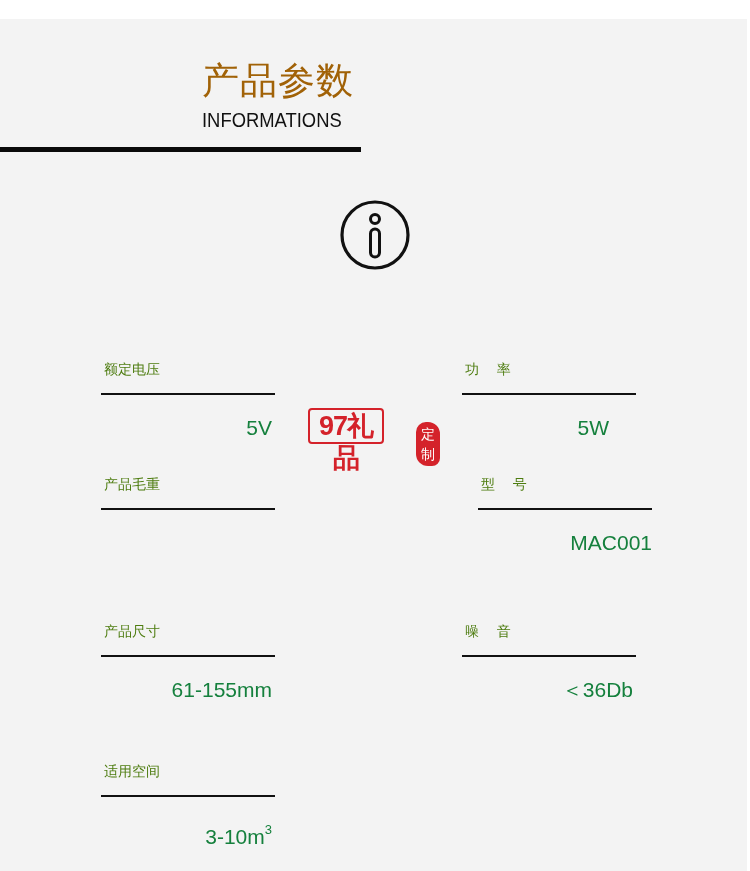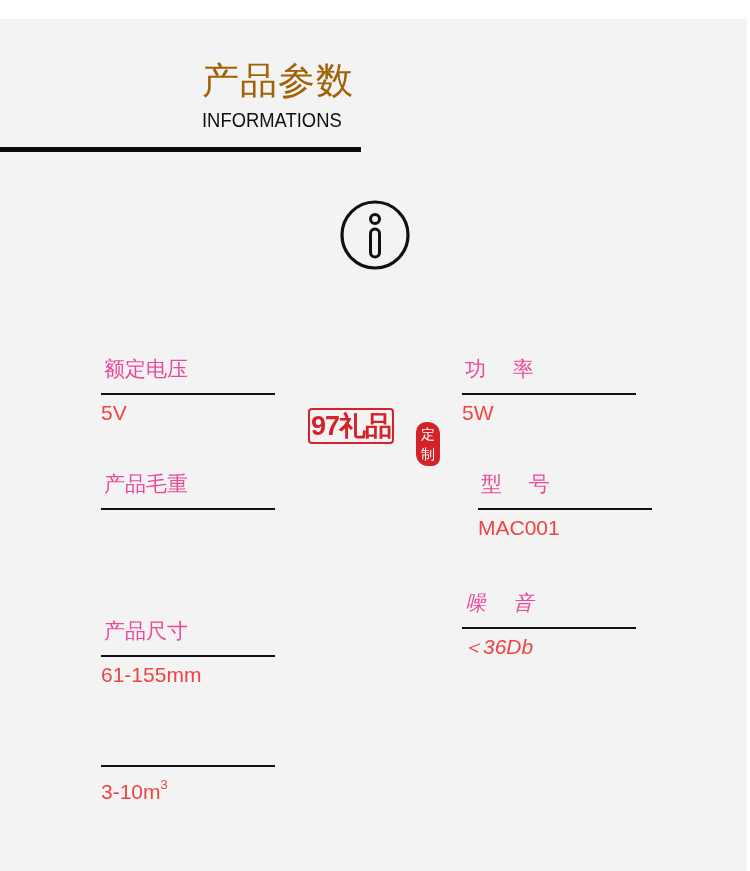--- a/index.html
+++ b/index.html
@@ -20,30 +20,30 @@
     font-family: "Liberation Sans", sans-serif; letter-spacing: 0px; transform: scaleX(0.92); transform-origin: left;
   }
   .title-rule {
     position: absolute; left: 0; top: 147px; width: 361px; height: 5px; background: #0a0a0a;
   }
   .info-icon {
     position: absolute; left: 339px; top: 199px; width: 72px; height: 72px;
   }
   .spec { position: absolute; width: 174px; }
   .spec .label {
-    font-size: 21px; color: #ec4899; height: 30px; line-height: 30px; padding-left: 3px; white-space: pre;
+    font-size: 14px; color: #4d7c0f; height: 30px; line-height: 30px; padding-left: 3px; white-space: pre;
   }
   .spec .rule { height: 2px; background: #111; margin-top: 9px; }
   .spec .value {
-    font-size: 21px; text-align: left; margin-top: 5px; padding-right: 3px; color: #ef4444;
+    font-size: 21px; text-align: right; margin-top: 20px; padding-right: 3px; color: #15803d;
     font-family: "Liberation Sans", sans-serif; line-height: 26px;
   }
   .spec .value sup { font-size: 13px; vertical-align: 10px; }
   .stamp {
-    position: absolute; left: 308px; top: 408px; width: 86px; height: 36px;
+    position: absolute; left: 308px; top: 408px; width: 76px; height: 36px;
     border: 2px solid #d4222a; border-radius: 4px; box-sizing: border-box;
     color: #d4222a; font-size: 27px; font-weight: bold; line-height: 32px; text-align: center;
     font-family: "Liberation Sans", sans-serif; letter-spacing: -1px;
   }
   .seal {
     position: absolute; left: 416px; top: 422px; width: 24px; height: 44px;
     background: #d4222a; border-radius: 10px 12px 8px 12px;
     color: #fff; font-size: 14px; line-height: 20px; text-align: center; padding-top: 2px; box-sizing: border-box;
   }
 </style>
@@ -75,37 +75,38 @@
   <div class="rule"></div>
 </div>
 
 <div class="spec" style="left:101px; top:616px;">
   <div class="label">产品尺寸</div>
   <div class="rule"></div>
   <div class="value">61-155mm</div>
 </div>
 
 <div class="spec" style="left:101px; top:756px;">
+  <div class="label">适用空间</div>
   <div class="rule"></div>
   <div class="value"><span>3-10m</span><sup>3</sup></div>
 </div>
 
 <div class="spec" style="left:462px; top:354px;">
   <div class="label">功    率</div>
   <div class="rule"></div>
   <div class="value" style="padding-right:27px;">5W</div>
 </div>
 
 <div class="spec" style="left:478px; top:469px;">
   <div class="label">型    号</div>
   <div class="rule"></div>
   <div class="value" style="padding-right:0px;">MAC001</div>
 </div>
 
-<div class="spec" style="left:462px; top:588px;font-style:italic;">
+<div class="spec" style="left:462px; top:616px;">
   <div class="label">噪    音</div>
   <div class="rule"></div>
   <div class="value">＜36Db</div>
 </div>
 
 <div class="stamp">97礼品</div>
 <div class="seal">
   <div>定</div>
   <div>制</div>
 </div>

